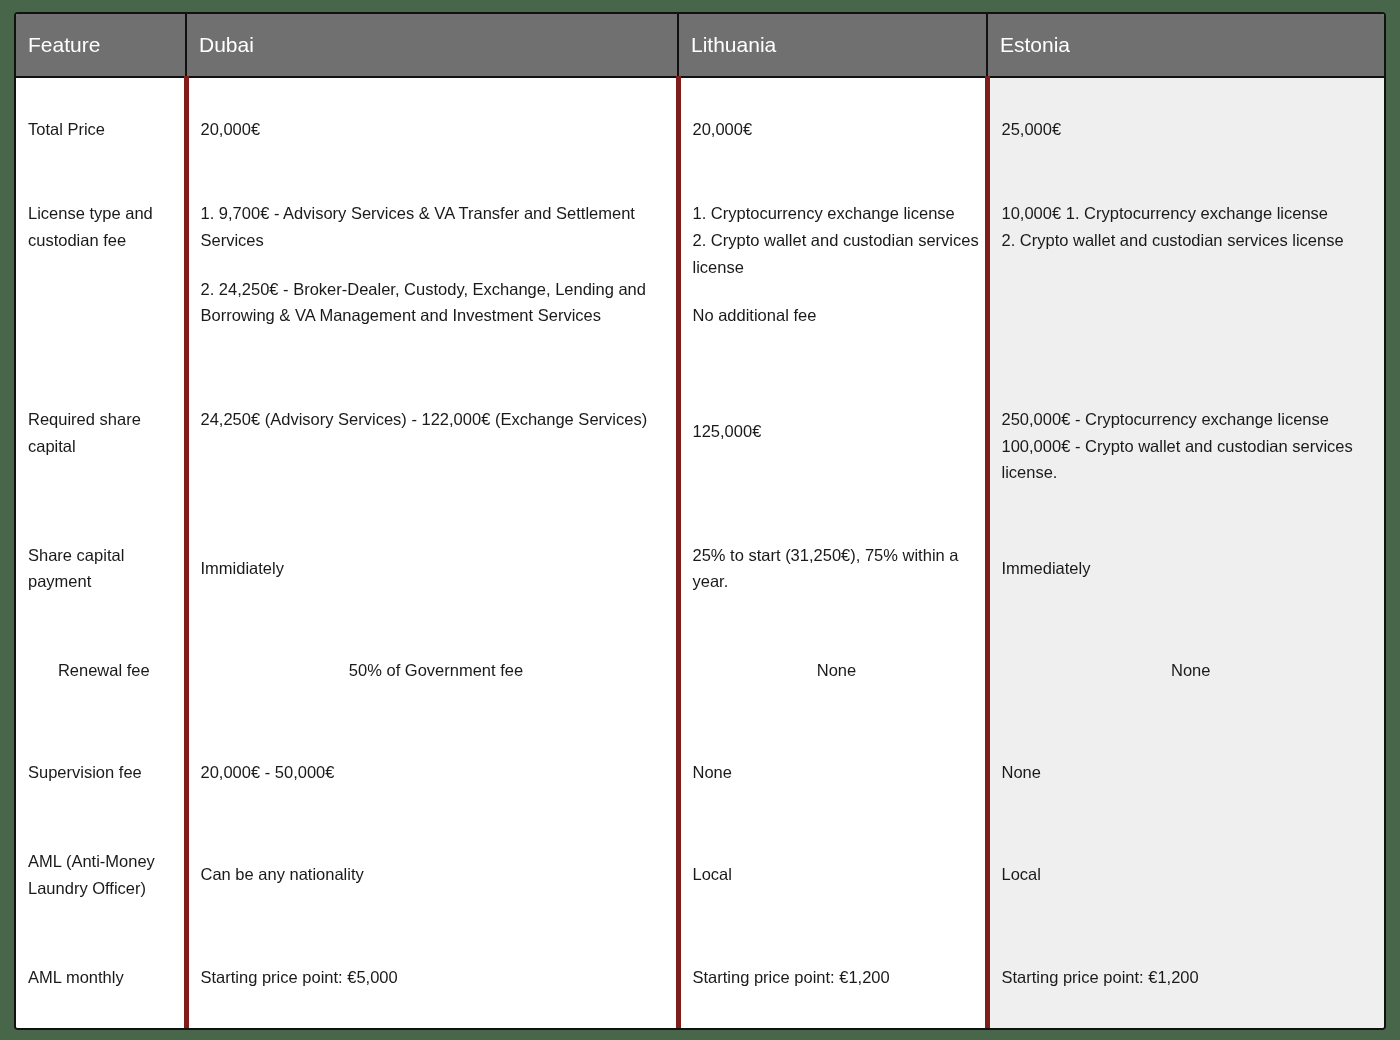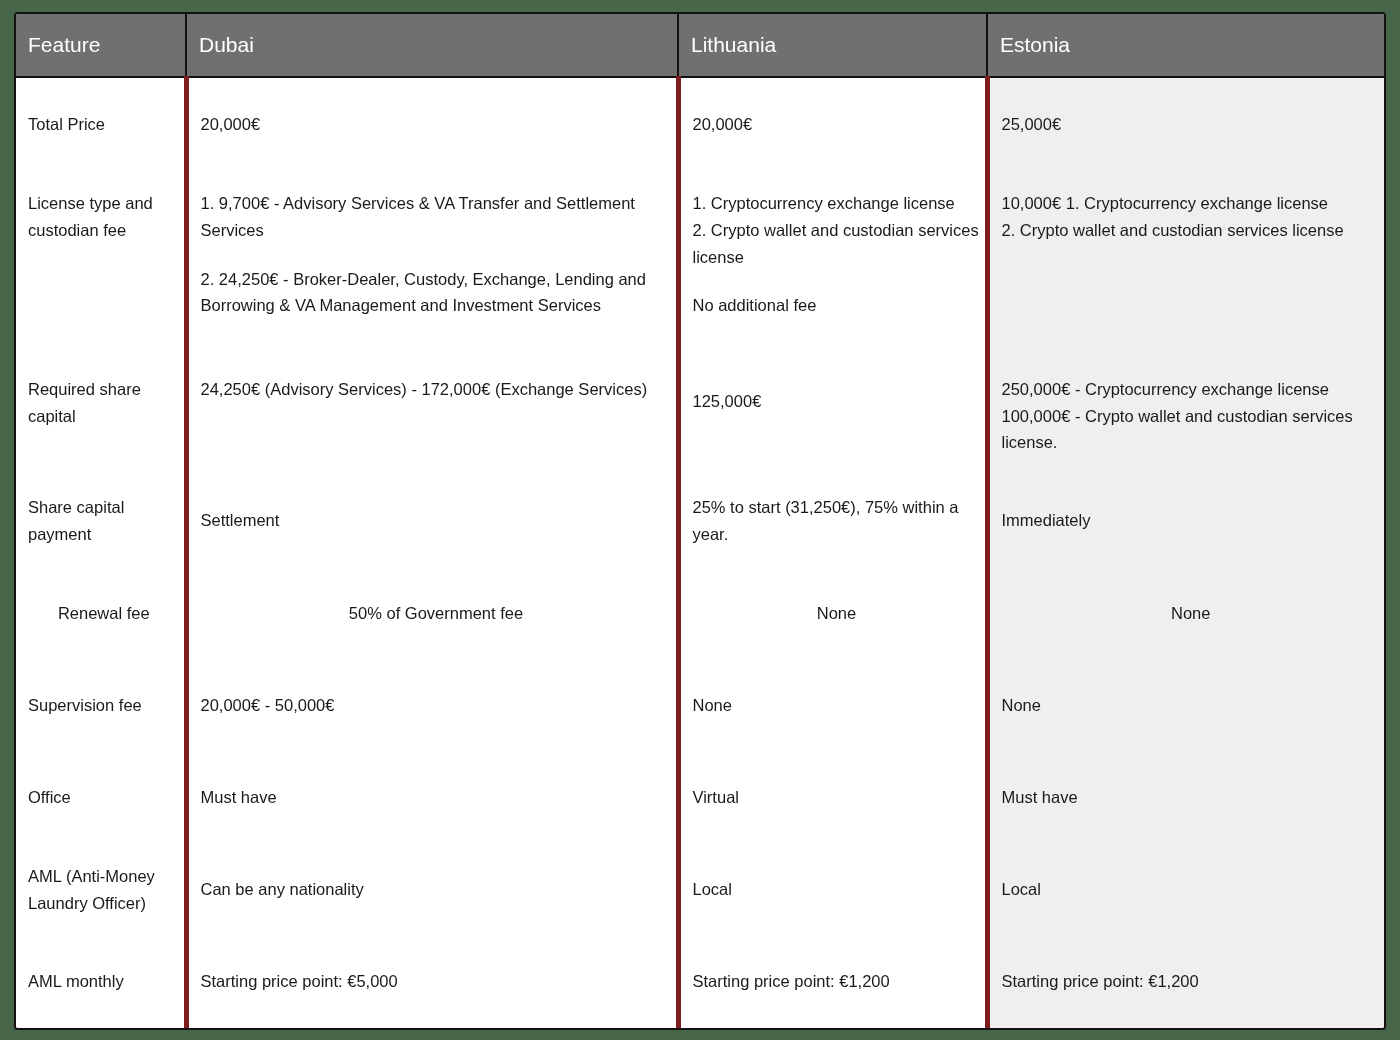--- a/index.html
+++ b/index.html
@@ -139,57 +139,51 @@
           <div class="blk" style="white-space:pre-line">10,000€ 1. Cryptocurrency exchange license
 2. Crypto wallet and custodian services license</div>
         </td>
       </tr>
 
       <tr class="r-capital">
         <td class="col-feature wrap">
           <div>Required share</div>
           <div>capital</div>
         </td>
-        <td class="col-dubai wrap">24,250€ (Advisory Services) - 172,000€ (Exchange Services)</td>
+        <td class="col-dubai wrap">24,250€ (Advisory Services) - 122,000€ (Exchange Services)</td>
         <td class="col-lithuania wrap" style="padding-top:30px">125,000€</td>
         <td class="col-estonia wrap" style="white-space:pre-line">250,000€ - Cryptocurrency exchange license
 100,000€ - Crypto wallet and custodian services license.</td>
       </tr>
 
       <tr class="r-paycap">
         <td class="col-feature wrap">
           <div>Share capital</div>
           <div>payment</div>
         </td>
-        <td class="col-dubai">Settlement</td>
+        <td class="col-dubai">Immidiately</td>
         <td class="col-lithuania wrap">25% to start (31,250€), 75% within a year.</td>
         <td class="col-estonia">Immediately</td>
       </tr>
 
       <tr class="r-renewal">
         <td class="col-feature wrap">Renewal fee</td>
         <td class="col-dubai">50% of Government fee</td>
         <td class="col-lithuania">None</td>
         <td class="col-estonia">None</td>
       </tr>
 
       <tr class="r-supervision">
         <td class="col-feature wrap">Supervision fee</td>
         <td class="col-dubai">20,000€ - 50,000€</td>
         <td class="col-lithuania">None</td>
         <td class="col-estonia">None</td>
       </tr>
 
 
-      <tr class="r-office">
-        <td class="col-feature wrap">Office</td>
-        <td class="col-dubai">Must have</td>
-        <td class="col-lithuania">Virtual</td>
-        <td class="col-estonia">Must have</td>
-      </tr>
 
       <tr class="r-aml">
         <td class="col-feature wrap">
           <div>AML (Anti-Money</div>
           <div>Laundry Officer)</div>
         </td>
         <td class="col-dubai">Can be any nationality</td>
         <td class="col-lithuania">Local</td>
         <td class="col-estonia">Local</td>
       </tr>

